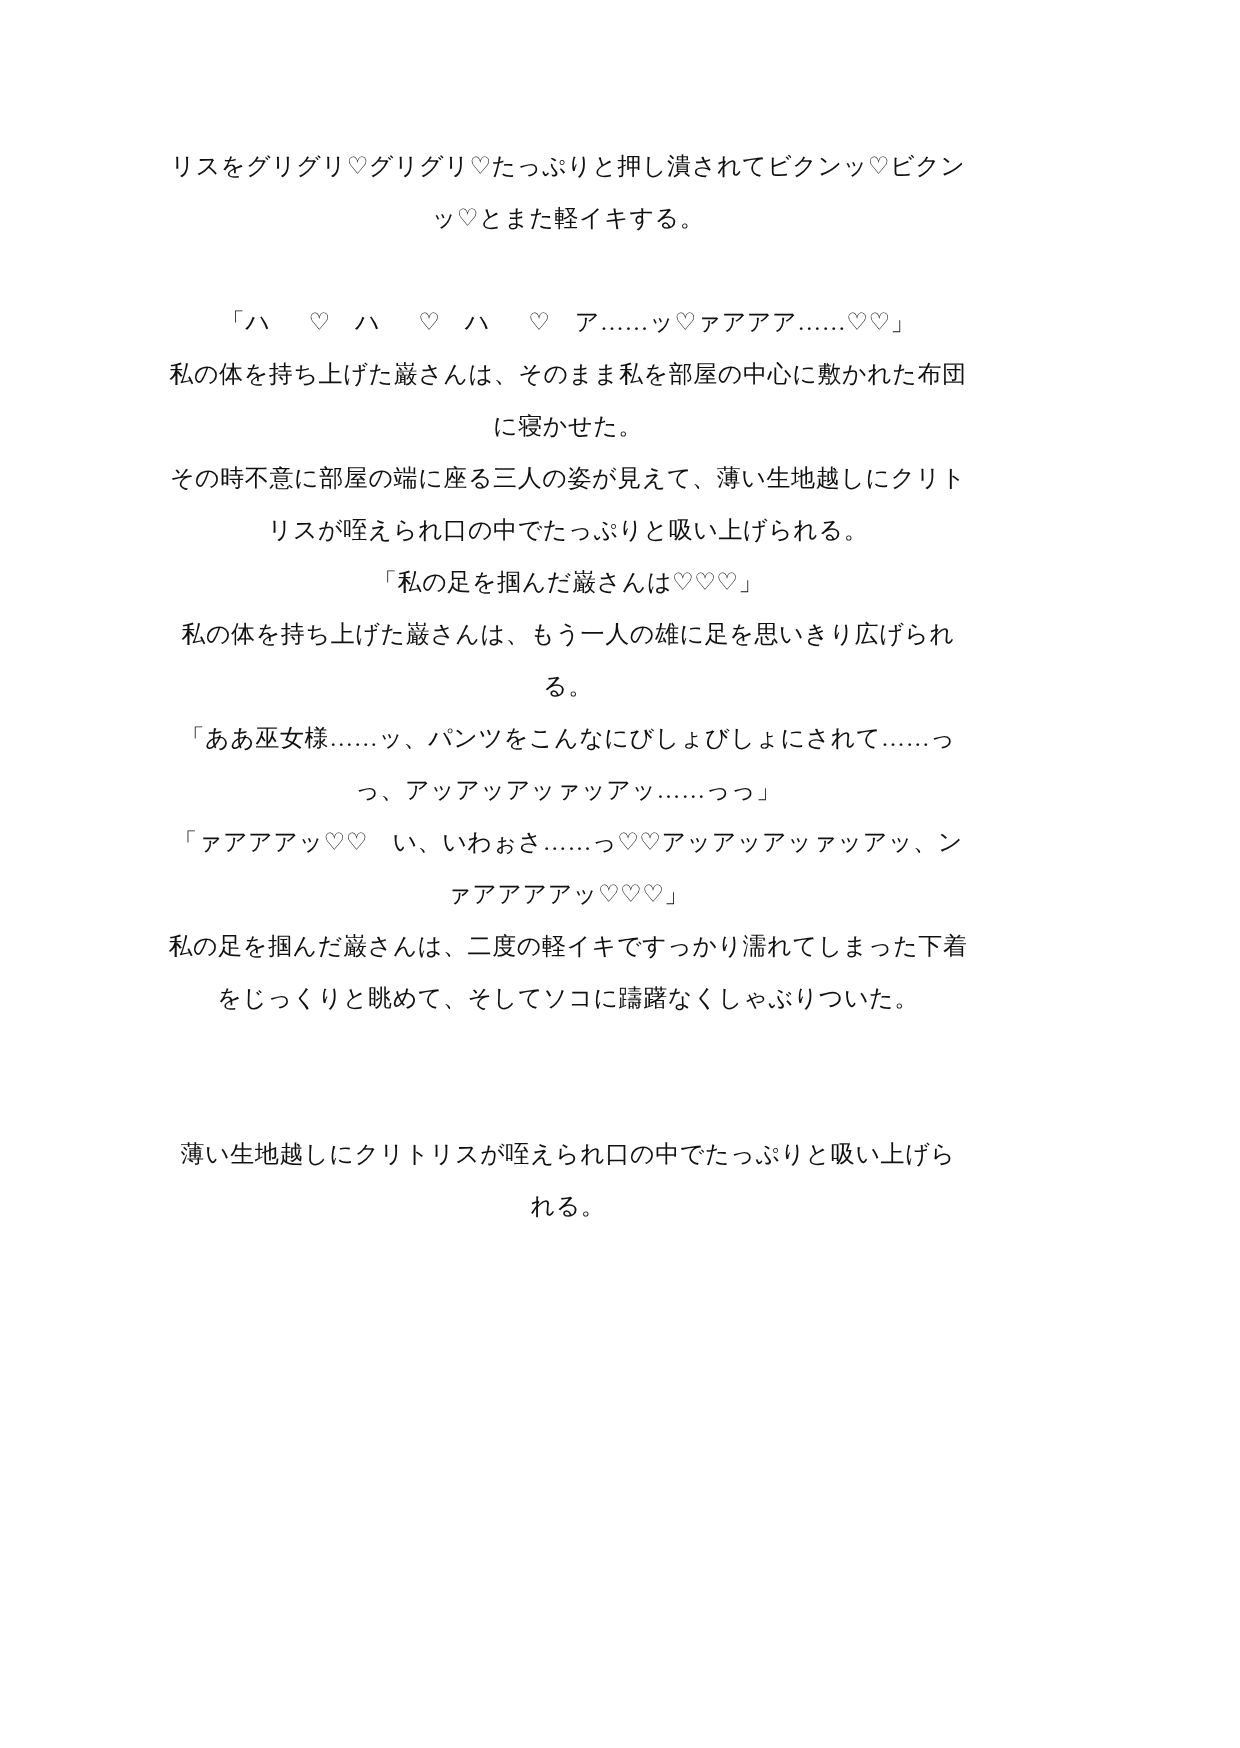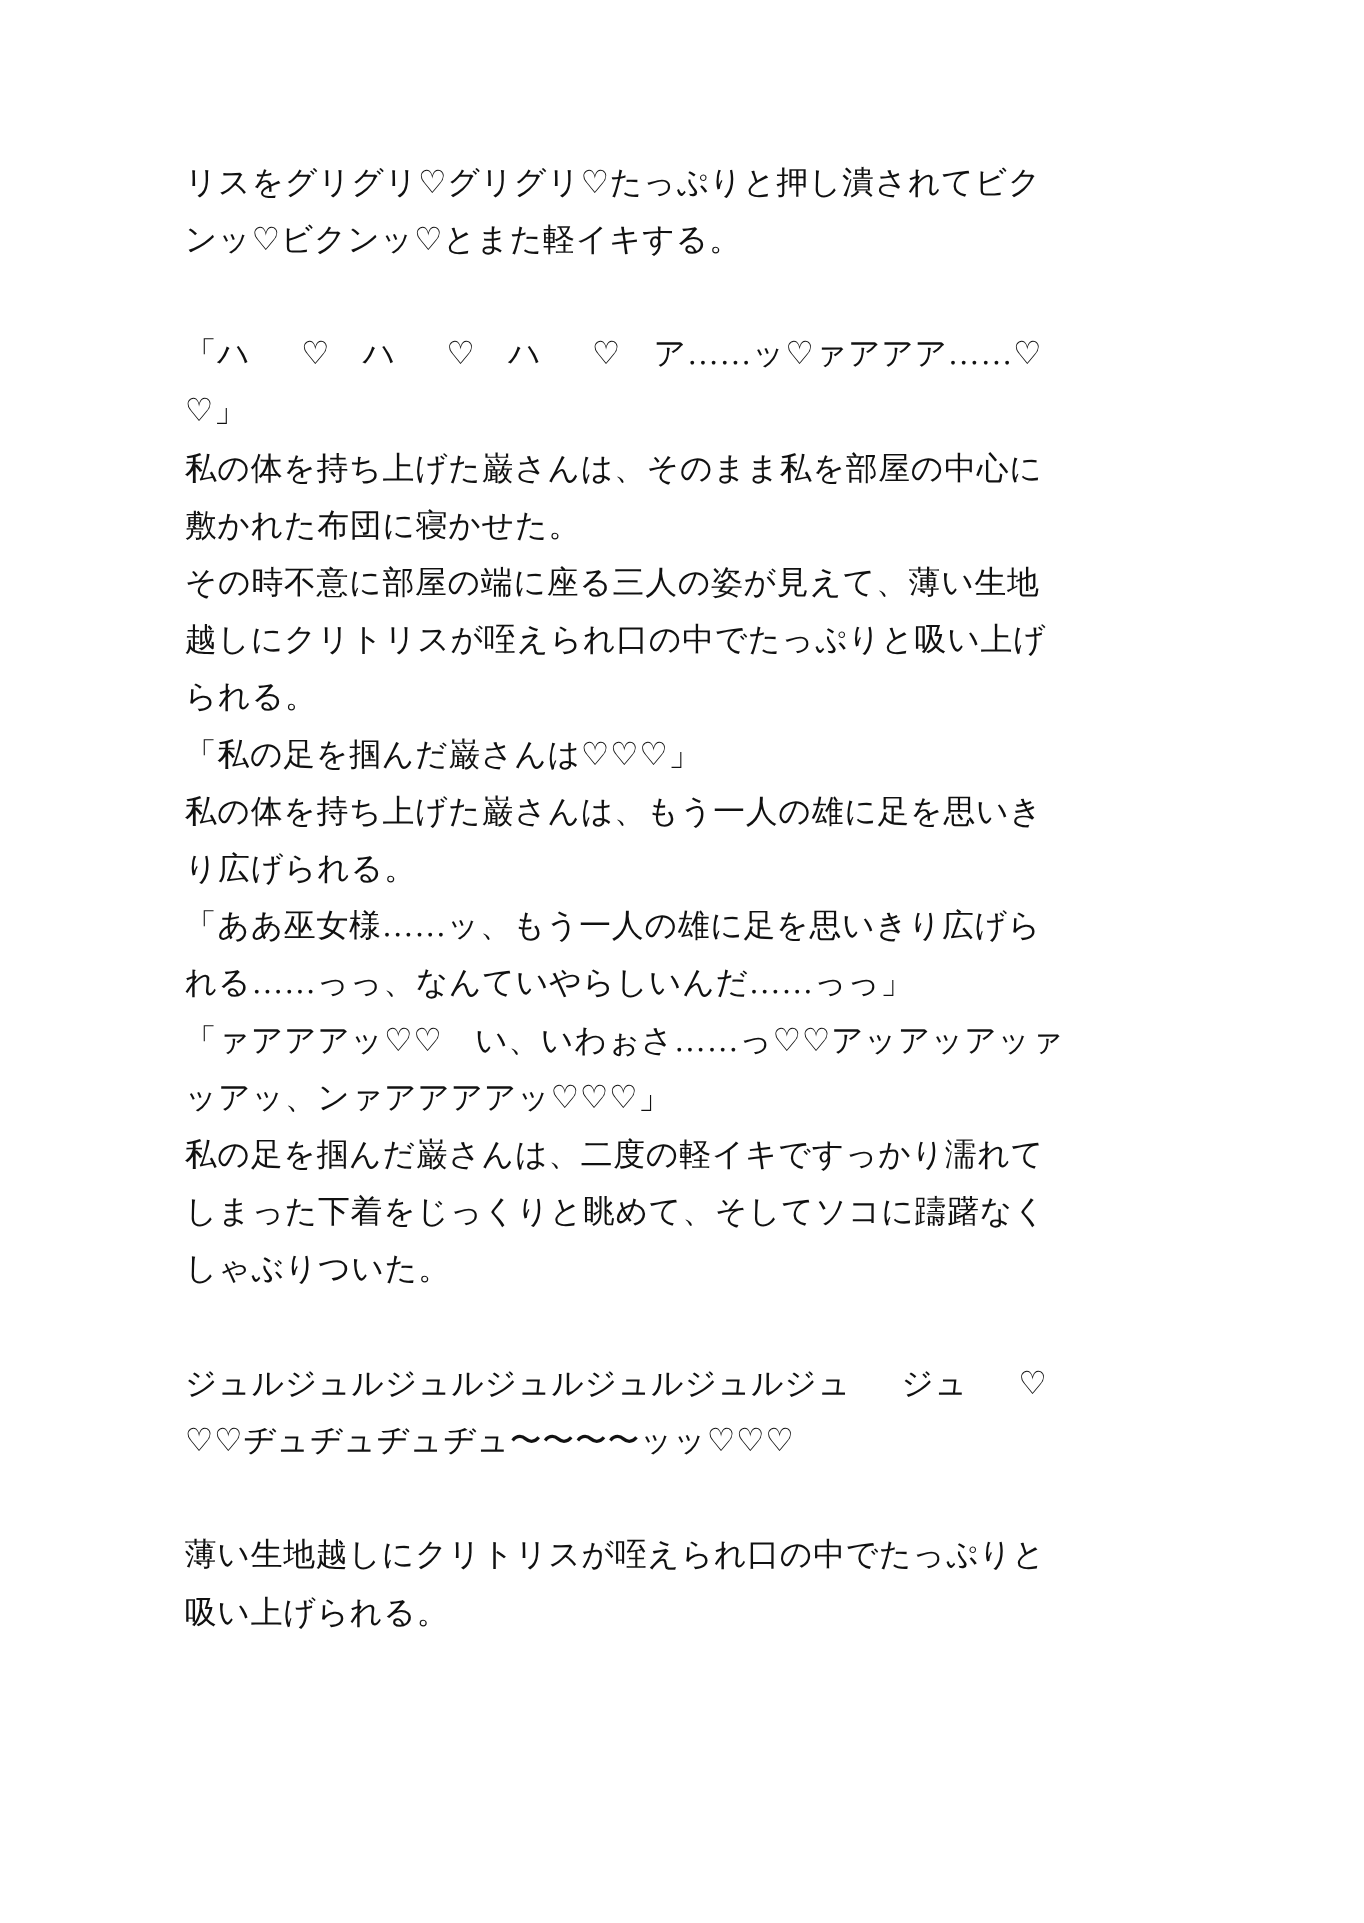--- a/index.html
+++ b/index.html
@@ -23,25 +23,25 @@
     height: 1748px;
     background: #ffffff;
   }
   .text-column {
     position: absolute;
     left: 168px;
     top: 140px;
     width: 800px;
   }
   .para {
-    font-size: 29px;
+    font-size: 24px;
     line-height: 52px;
     letter-spacing: 0.6px;
     margin: 0;
-    text-align: left;
+    text-align: center;
     white-space: pre-wrap;
     word-break: break-all;
     text-indent: 0;
   }
   .gap {
     height: 52px;
   }
 </style>
 </head>
 <body>
@@ -49,22 +49,21 @@
 <div class="page">
   <div class="text-column">
 
     <p class="para">リスをグリグリ♡グリグリ♡たっぷりと押し潰されてビクンッ♡ビクンッ♡とまた軽イキする。</p>
     <div class="gap"></div>
     <p class="para">「ハアﾞ♡　ハアﾞ♡　ハアﾞ♡　ア……ッ♡ァアアア……♡♡」</p>
     <p class="para">私の体を持ち上げた巌さんは、そのまま私を部屋の中心に敷かれた布団に寝かせた。</p>
     <p class="para">その時不意に部屋の端に座る三人の姿が見えて、薄い生地越しにクリトリスが咥えられ口の中でたっぷりと吸い上げられる。</p>
     <p class="para">「私の足を掴んだ巌さんは♡♡♡」</p>
     <p class="para">私の体を持ち上げた巌さんは、もう一人の雄に足を思いきり広げられる。</p>
-    <p class="para">「ああ巫女様……ッ、もう一人の雄に足を思いきり広げられる……っっ、なんていやらしいんだ……っっ」</p>
+    <p class="para">「ああ巫女様……ッ、パンツをこんなにびしょびしょにされて……っっ、アッアッアッァッアッ……っっ」</p>
     <p class="para">「ァアアアッ♡♡　い、いわぉさ……っ♡♡アッアッアッァッアッ、ンァアアアアッ♡♡♡」</p>
     <p class="para">私の足を掴んだ巌さんは、二度の軽イキですっかり濡れてしまった下着をじっくりと眺めて、そしてソコに躊躇なくしゃぶりついた。</p>
     <div class="gap"></div>
-    <p class="para">ジュルジュルジュルジュルジュルジュルジュルﾞジュルﾞ♡♡♡ヂュヂュヂュヂュ〜〜〜〜ッッ♡♡♡</p>
     <div class="gap"></div>
     <p class="para">薄い生地越しにクリトリスが咥えられ口の中でたっぷりと吸い上げられる。</p>
 
   </div>
 </div>
 
 </body></html>

